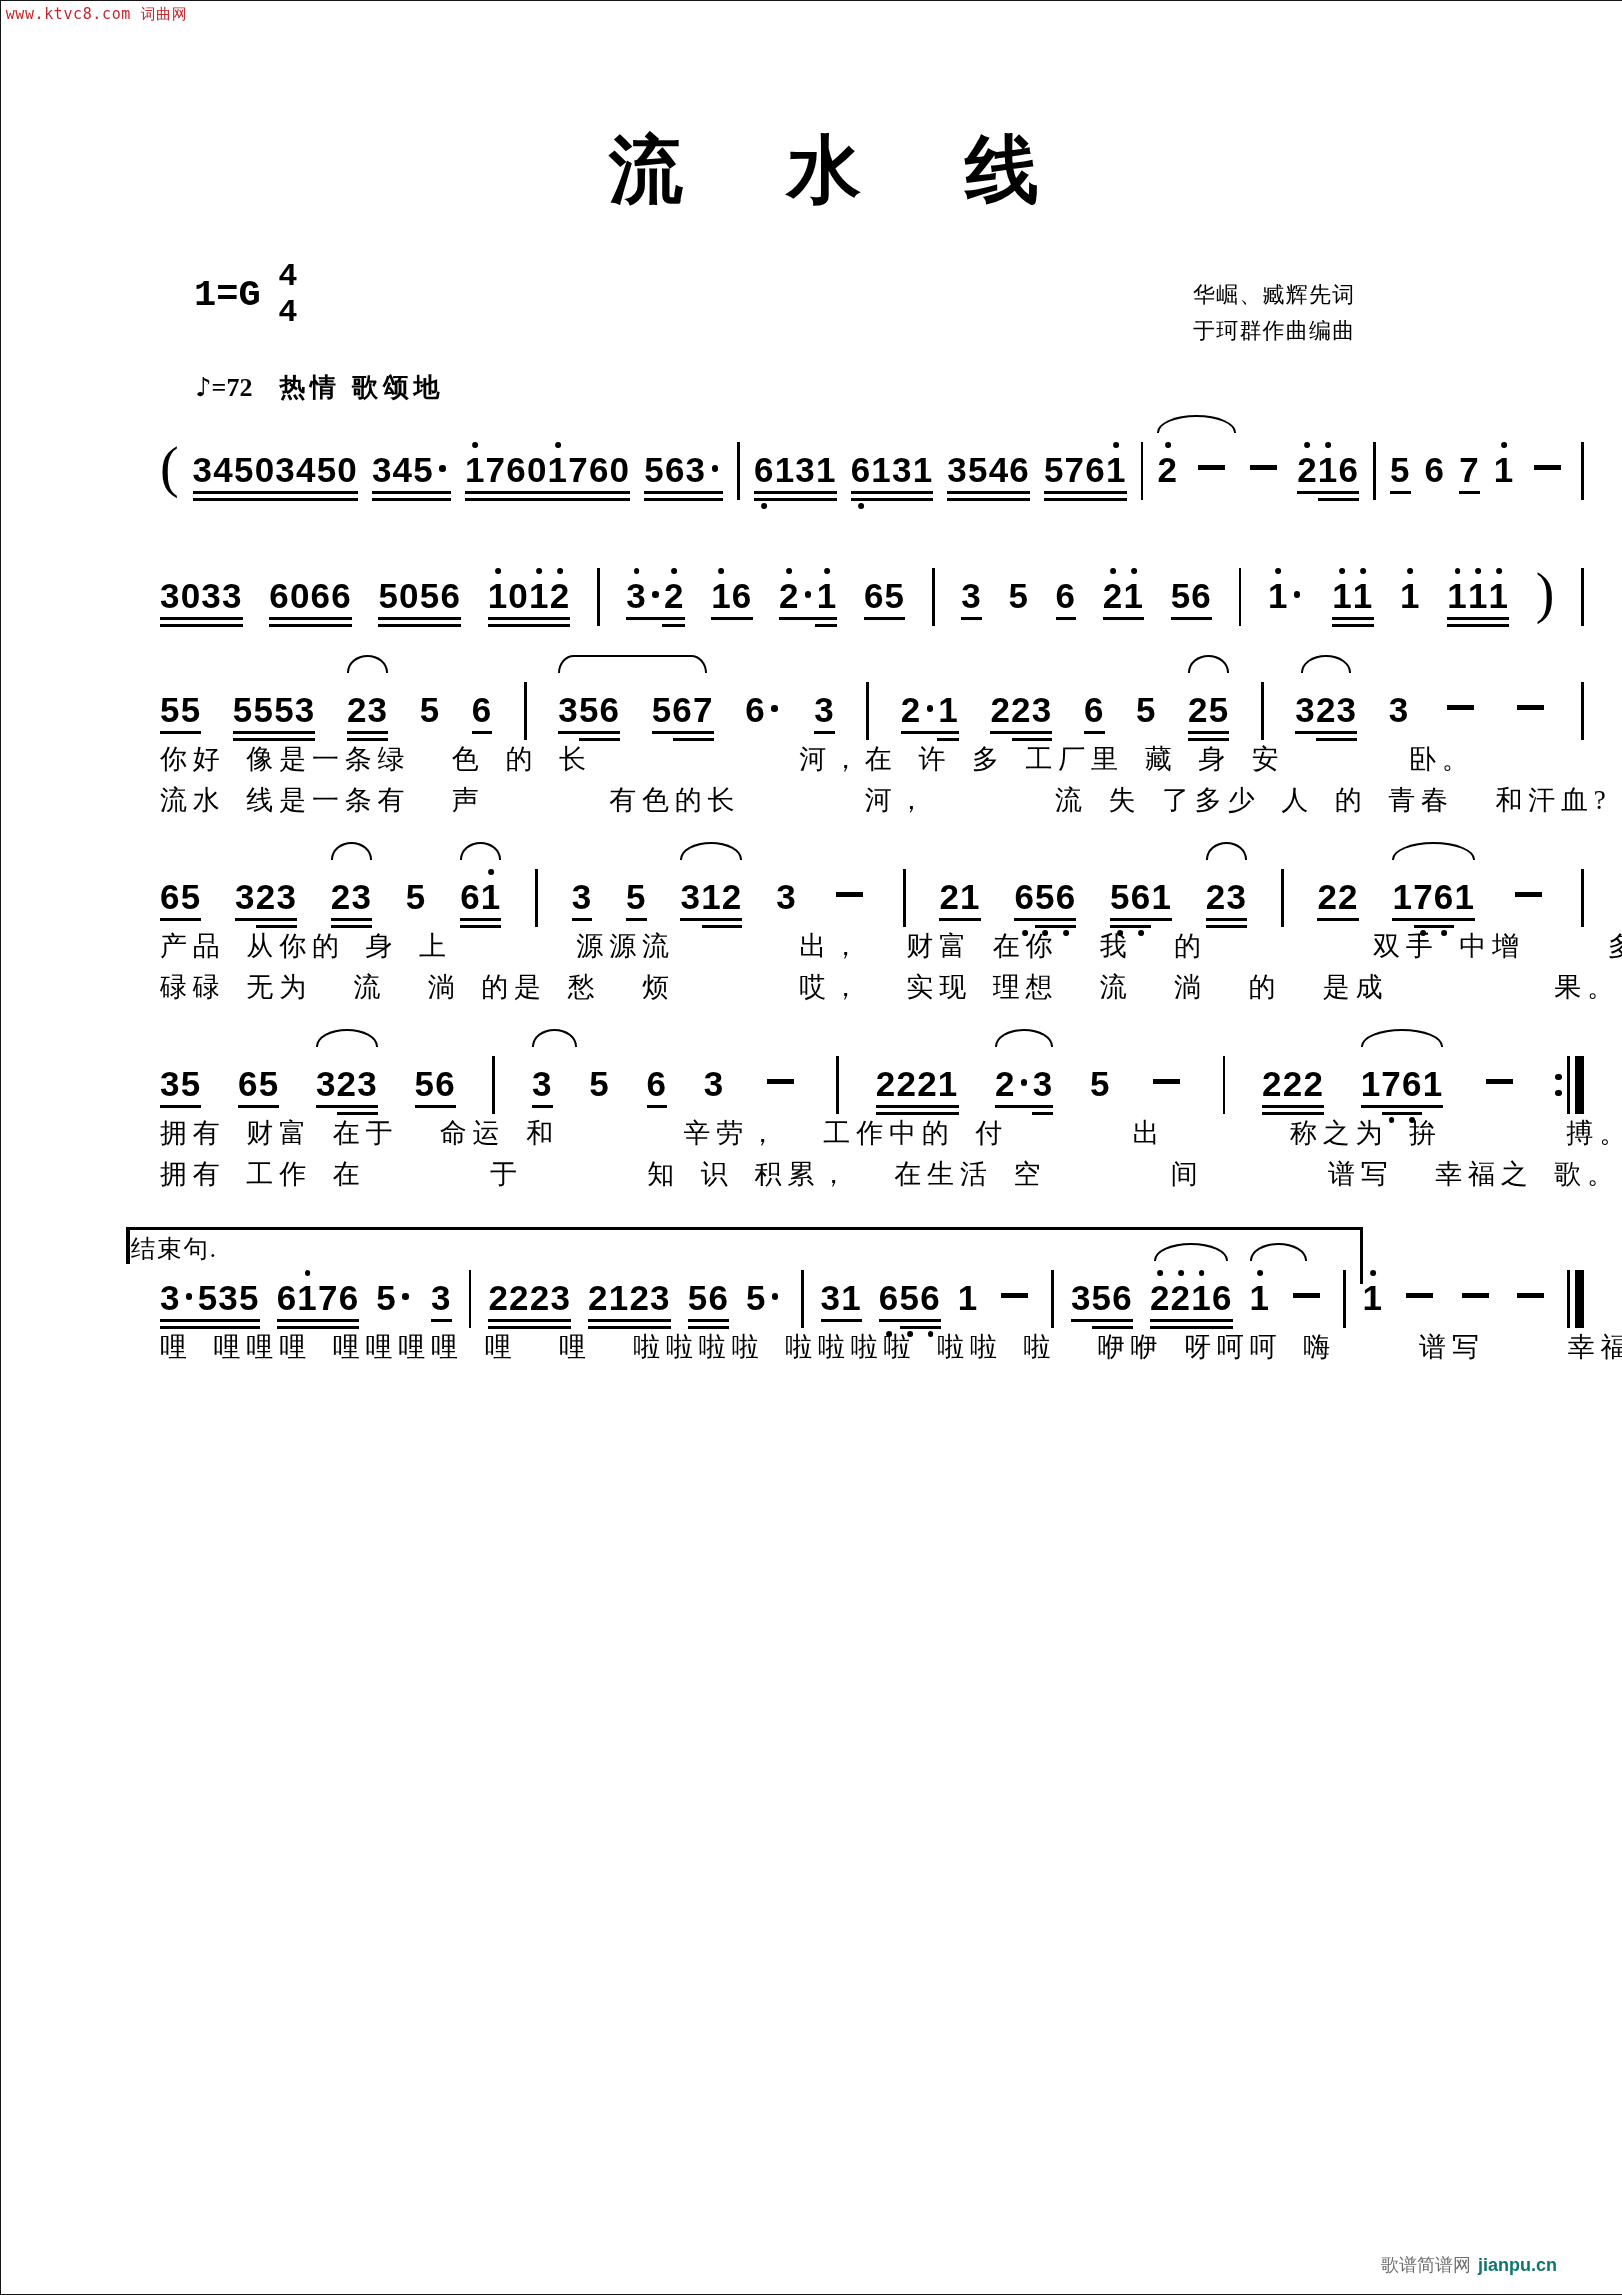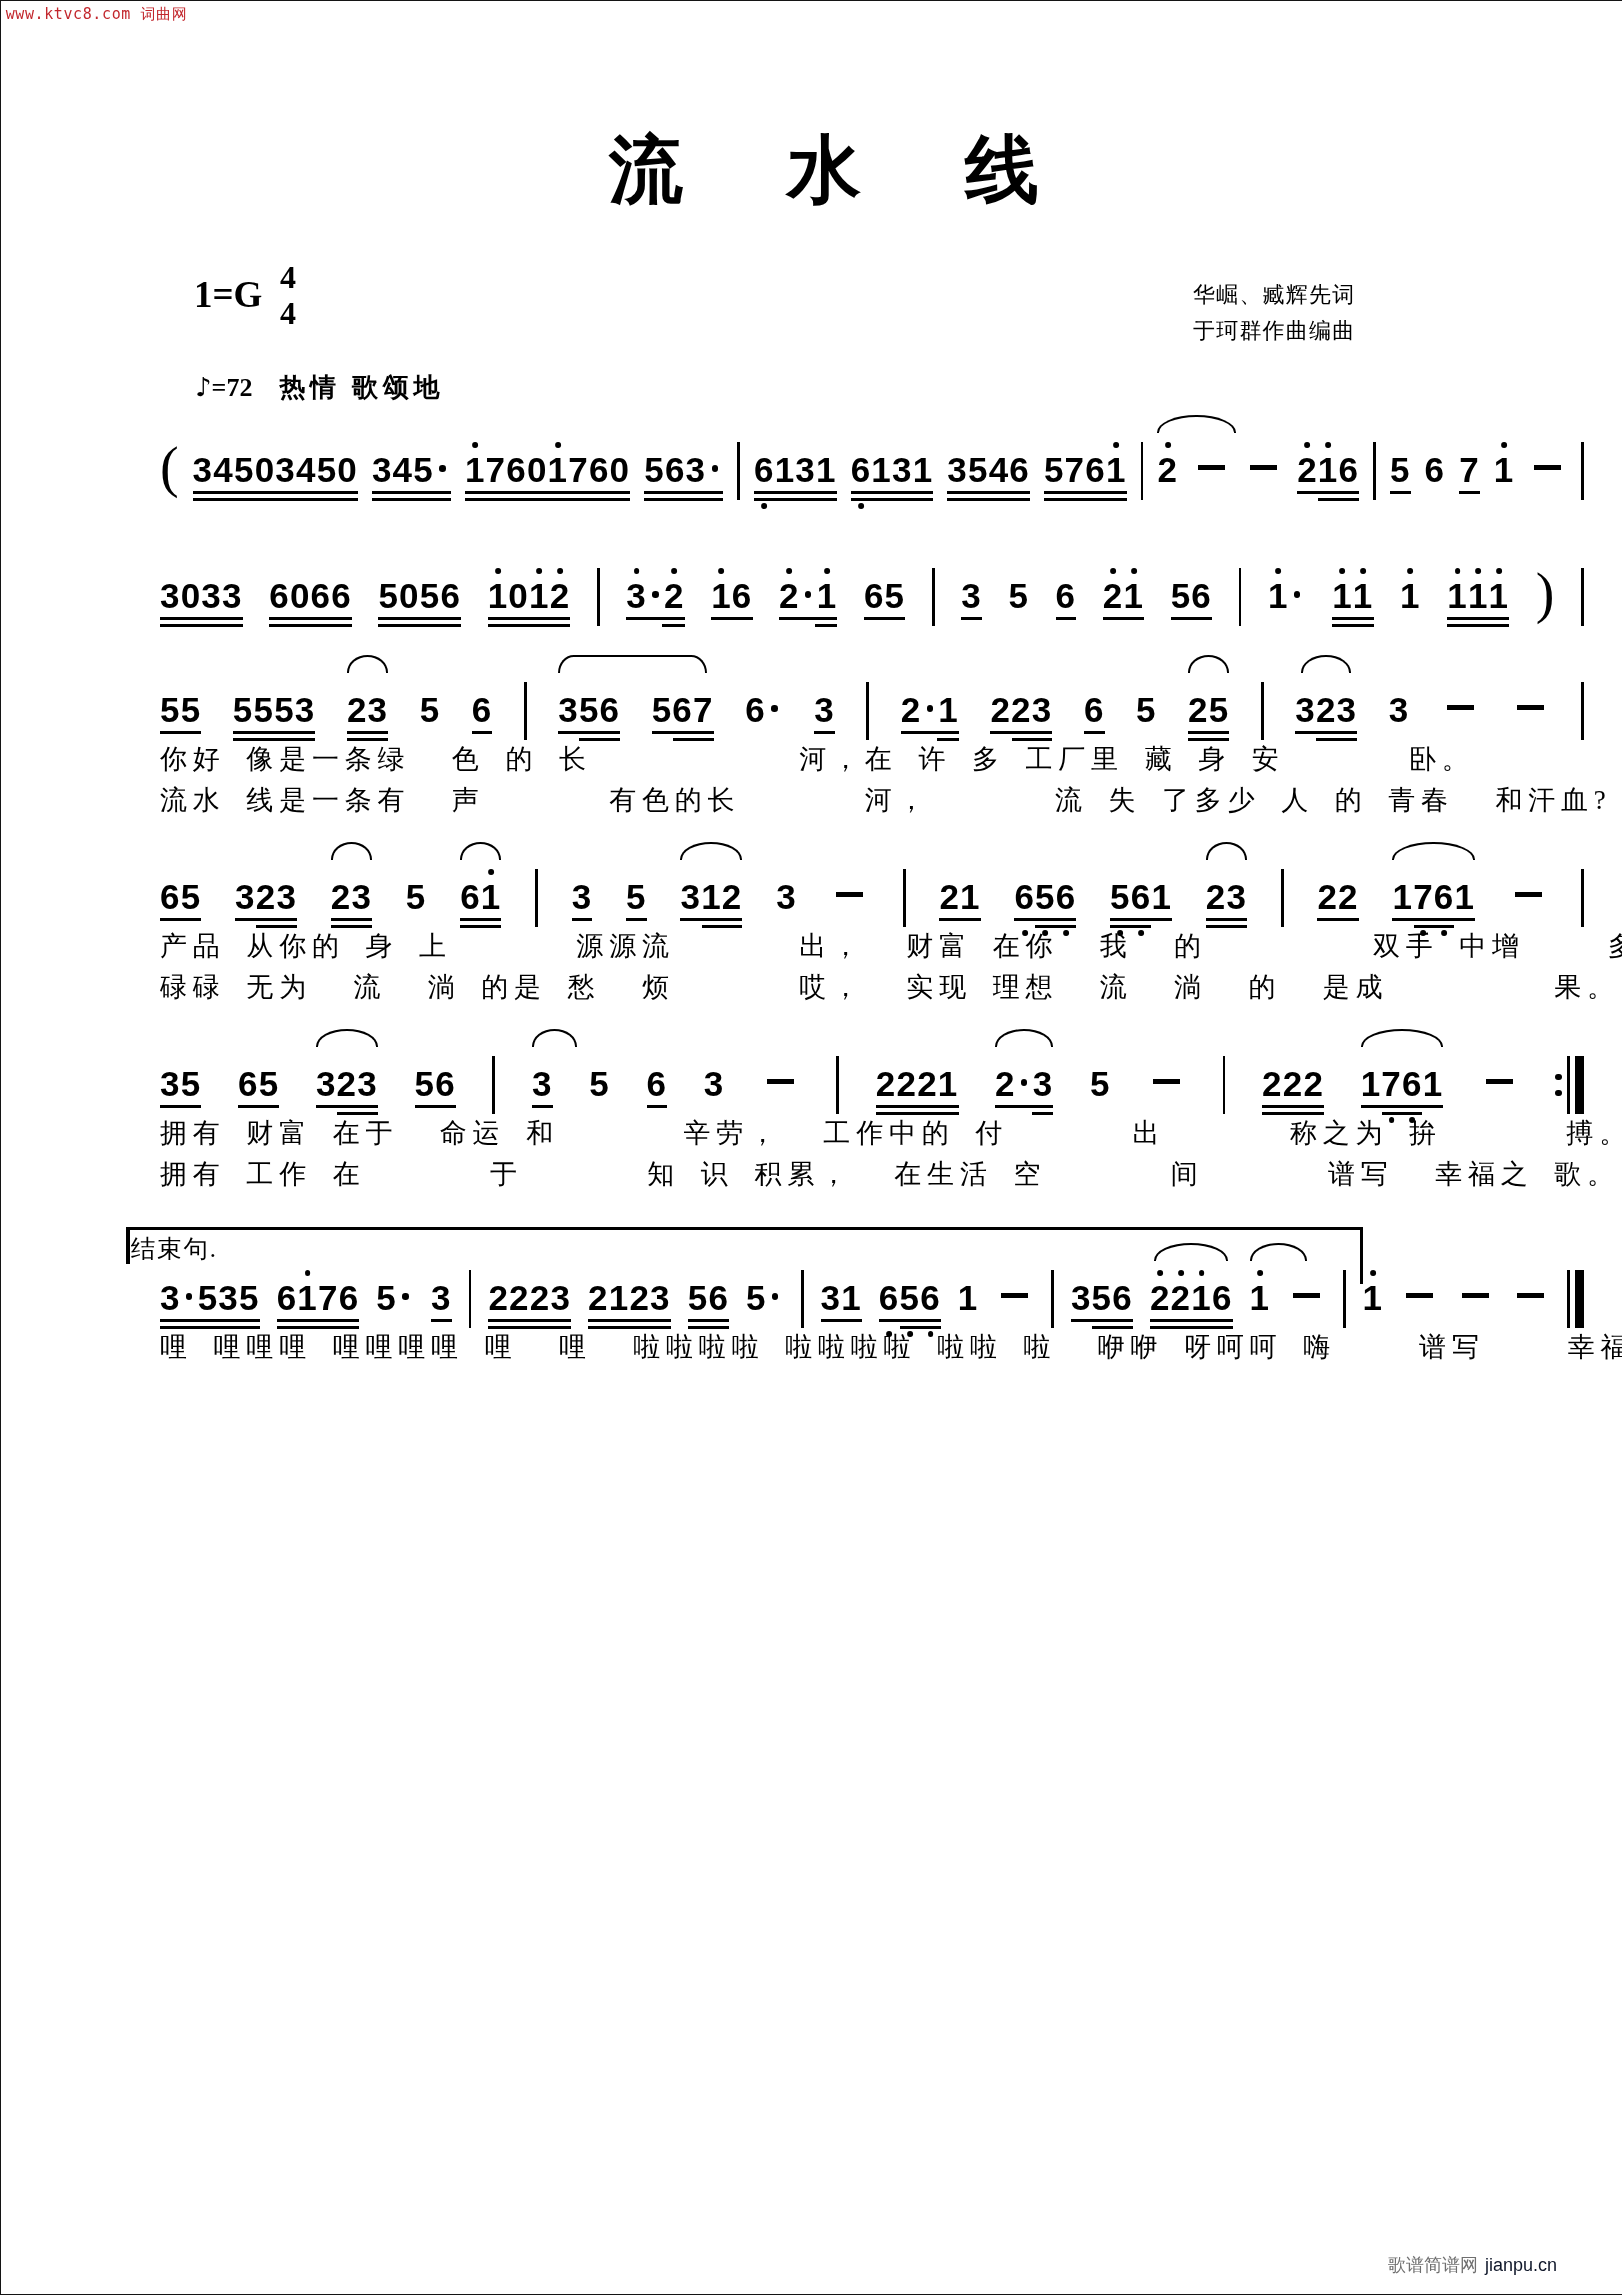--- a/index.html
+++ b/index.html
@@ -2,26 +2,26 @@
 <html style="font-size:9.4px"><head>
 <meta charset="utf-8">
 <style>
   html,body{margin:0;padding:0;background:#e8e8e8;}
   .page{position:relative;width:1623px;height:2295px;background:#fff;border:1.8px solid #141414;
         box-sizing:border-box;overflow:hidden;font-family:"Liberation Serif",serif;color:#000;}
   
   .wm-top{position:absolute;left:4.7px;top:3.5px;font:15px "DejaVu Sans Mono",monospace;color:#c2272d;letter-spacing:0.6px;}
   .wm-bottom{position:absolute;right:65px;bottom:17.5px;font:18px "Liberation Sans",sans-serif;}
   .wm-bottom .site{color:#6f6f6f;margin-right:7px;}
-  .wm-bottom .domain{color:#0f172a;font-weight:normal;}
+  .wm-bottom .domain{color:#0f766e;font-weight:bold;}
   
   .title{position:absolute;left:608px;top:120px;font-size:74px;font-weight:bold;
          letter-spacing:104px;white-space:nowrap;font-family:"Liberation Serif",serif;}
   .keysig{position:absolute;left:193px;top:260px;display:flex;gap:17.5px;align-items:center;
-          font-weight:bold;font-size:37px;}
+          font-weight:bold;font-size:37px;font-family:Liberation Mono, monospace;}
   .frac{display:flex;flex-direction:column;align-items:center;gap:3.5px;font-size:32px;line-height:1;}
   .credits{position:absolute;left:1192px;top:276px;font-size:22px;line-height:1.65;letter-spacing:1.2px;}
   .tempo{position:absolute;left:194px;top:369px;font-size:26px;font-weight:bold;display:flex;gap:27px;align-items:baseline;}
   .tempo .icon{font-family:"DejaVu Sans",sans-serif;font-weight:normal;}
   .tempo .expr{letter-spacing:4.7px;}
   
   .mline{position:absolute;left:159px;width:1424px;}
   .notes{display:flex;justify-content:space-between;align-items:flex-end;position:relative;height:65px;}
   .tok{position:relative;display:flex;align-items:flex-end;height:65px;}
   .txt{font:bold 35px "Liberation Sans",sans-serif;line-height:1;padding-bottom:14px;white-space:nowrap;letter-spacing:1.2px;}

